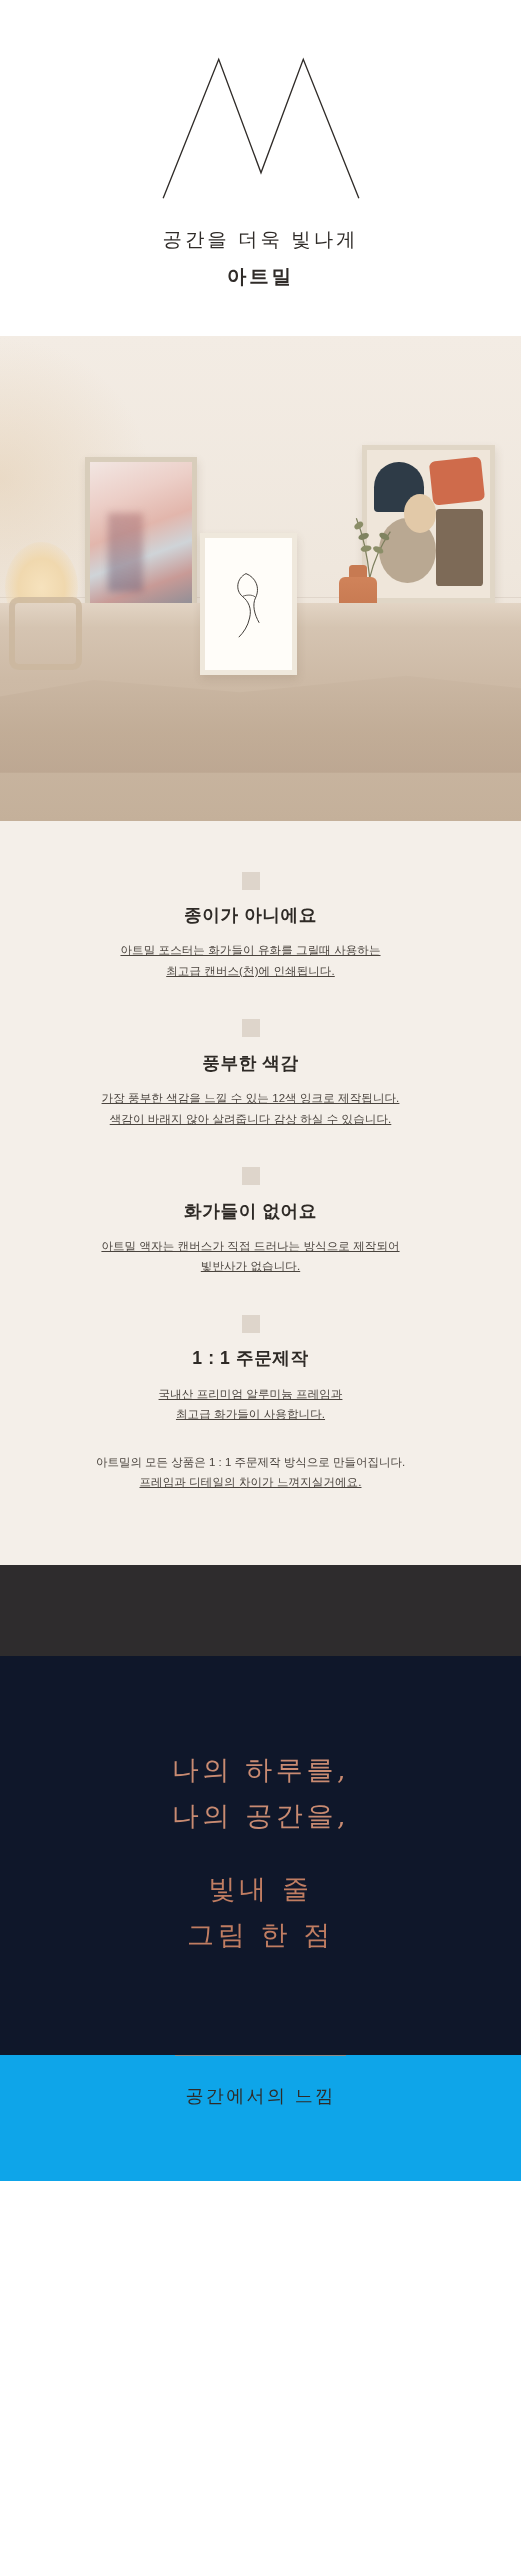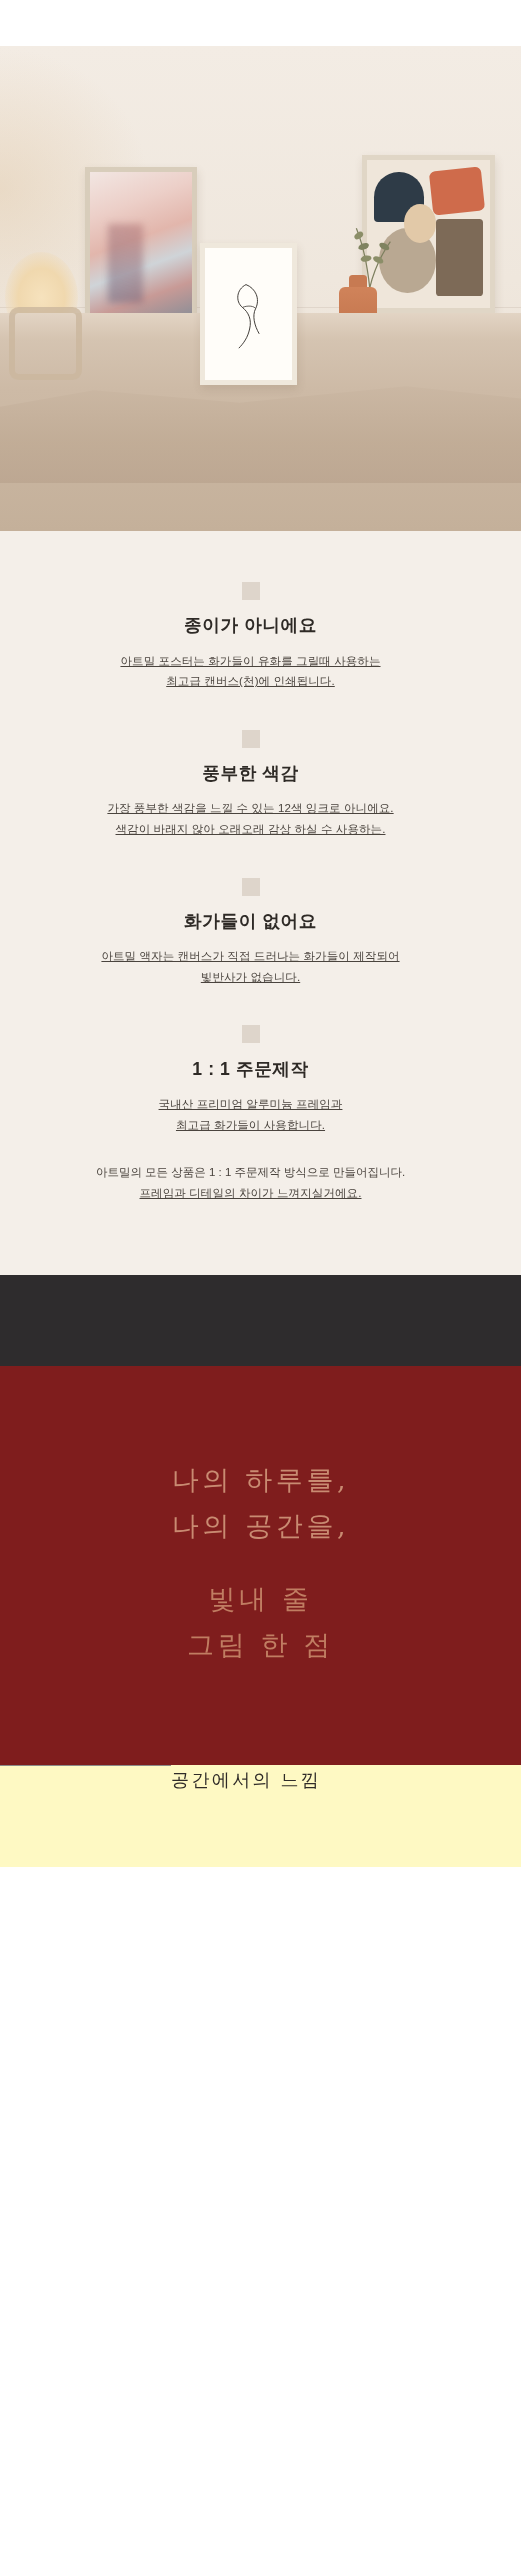--- a/index.html
+++ b/index.html
@@ -218,65 +218,72 @@
   
   .dark-band {
     width: 521px;
     height: 91px;
     background: #2e2c2d;
   }
 
   
   .quote {
     width: 521px;
-    background: #7f1d1d;
+    background: #0f172a;
     padding: 91px 0 97px 0;
     display: flex;
     flex-direction: column;
     align-items: center;
   }
   .quote-line {
     font-family: "DejaVu Serif", serif;
     font-size: 27px;
     line-height: 46px;
     color: #c98b72;
     letter-spacing: 3.6px;
     text-align: center;
     font-weight: 400;
   }
   .quote-gap { height: 27px; }
   .quote-line.em { color: #c07d62; }
 
   
   .footer {
     width: 521px;
-    background: #fef9c3;
+    background: #0ea5e9;
     padding-bottom: 73px;
     display: flex;
-    flex-direction: row;
+    flex-direction: column;
     align-items: center;
   }
   .footer-rule {
     width: 171px;
     height: 0.6px;
     background: #8b8a88;
     margin-bottom: 28px;
   }
   .footer-text {
     font-size: 18px;
     letter-spacing: 2.4px;
     color: #2f2b28;
     text-align: center;
   }
 </style>
 </head>
 <body>
 
 <div class="page">
 
+  <section class="hero">
+    <svg class="logo-mark" viewBox="0 0 340 250">
+      <path d="M8 242 L100 12 L170 200 L240 12 L332 242" fill="none" stroke="#2f2b28" stroke-width="2.2" stroke-linejoin="miter" stroke-linecap="butt"></path>
+    </svg>
+    <div class="brand-tagline">공간을 더욱 빛나게</div>
+    <div class="brand-name">아트밀</div>
+  </section>
 
   <section class="photo-wrap">
     <div class="photo-bg"></div>
     <div class="wall-shadow"></div>
     <div class="photo-floorline"></div>
 
     <div class="lamp-glow"></div>
 
     <div class="frame frame-a">
       <div class="frame-a-art"></div>
@@ -327,28 +334,28 @@
     <div class="feature">
       <div class="feature-dot"></div>
       <div class="feature-title">종이가 아니에요</div>
       <div class="feature-line">아트밀 포스터는 화가들이 유화를 그릴때 사용하는</div>
       <div class="feature-line">최고급 캔버스(천)에 인쇄됩니다.</div>
     </div>
 
     <div class="feature">
       <div class="feature-dot"></div>
       <div class="feature-title">풍부한 색감</div>
-      <div class="feature-line">가장 풍부한 색감을 느낄 수 있는 12색 잉크로 아니에요.</div>
-      <div class="feature-line">색감이 바래지 않아 오래오래 감상 하실 수 사용하는.</div>
+      <div class="feature-line">가장 풍부한 색감을 느낄 수 있는 12색 잉크로 제작됩니다.</div>
+      <div class="feature-line">색감이 바래지 않아 살려줍니다 감상 하실 수 있습니다.</div>
     </div>
 
     <div class="feature">
       <div class="feature-dot"></div>
       <div class="feature-title">화가들이 없어요</div>
-      <div class="feature-line">아트밀 액자는 캔버스가 직접 드러나는 화가들이 제작되어</div>
+      <div class="feature-line">아트밀 액자는 캔버스가 직접 드러나는 방식으로 제작되어</div>
       <div class="feature-line">빛반사가 없습니다.</div>
     </div>
 
     <div class="feature">
       <div class="feature-dot"></div>
       <div class="feature-title">1 : 1 주문제작</div>
       <div class="feature-line">국내산 프리미엄 알루미늄 프레임과</div>
       <div class="feature-line">최고급 화가들이 사용합니다.</div>
       <div class="feature-footnote">아트밀의 모든 상품은 1 : 1 주문제작 방식으로 만들어집니다.</div>
       <div class="feature-line">프레임과 디테일의 차이가 느껴지실거에요.</div>

